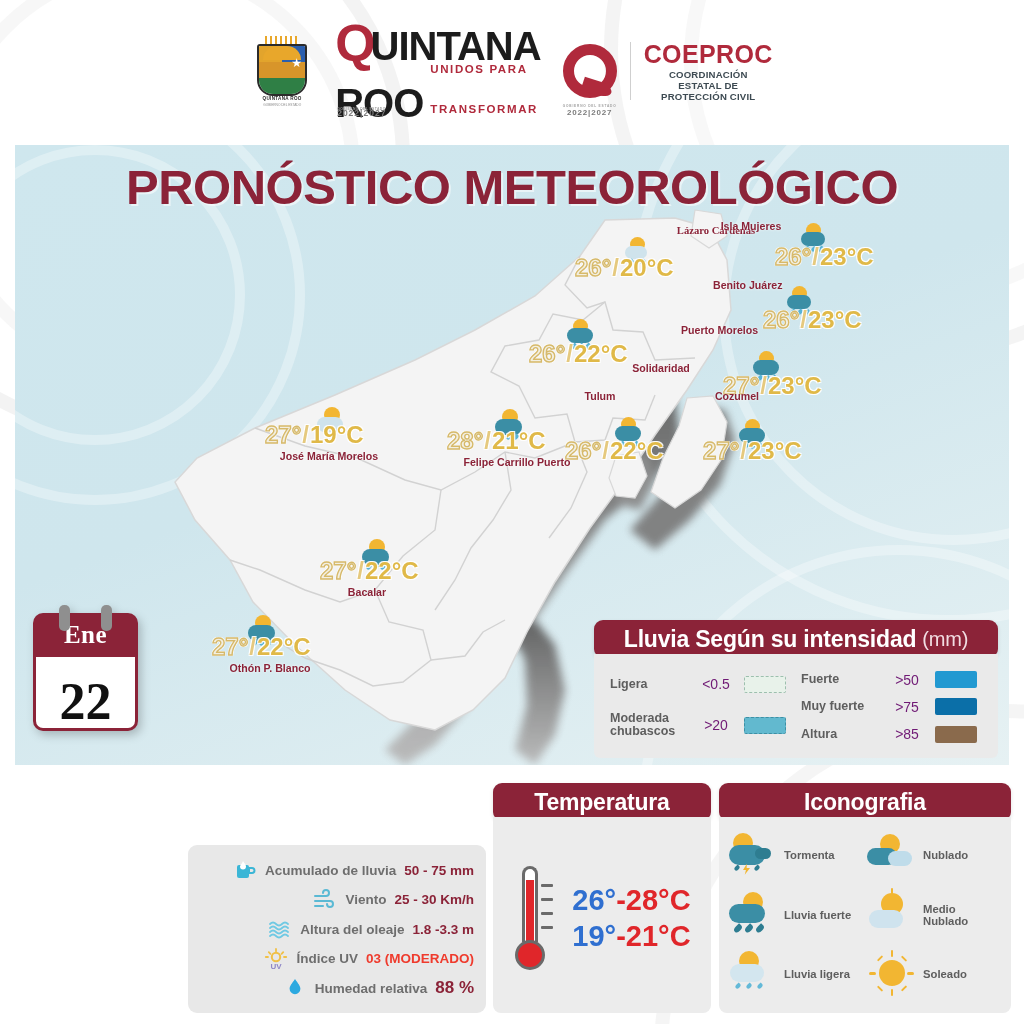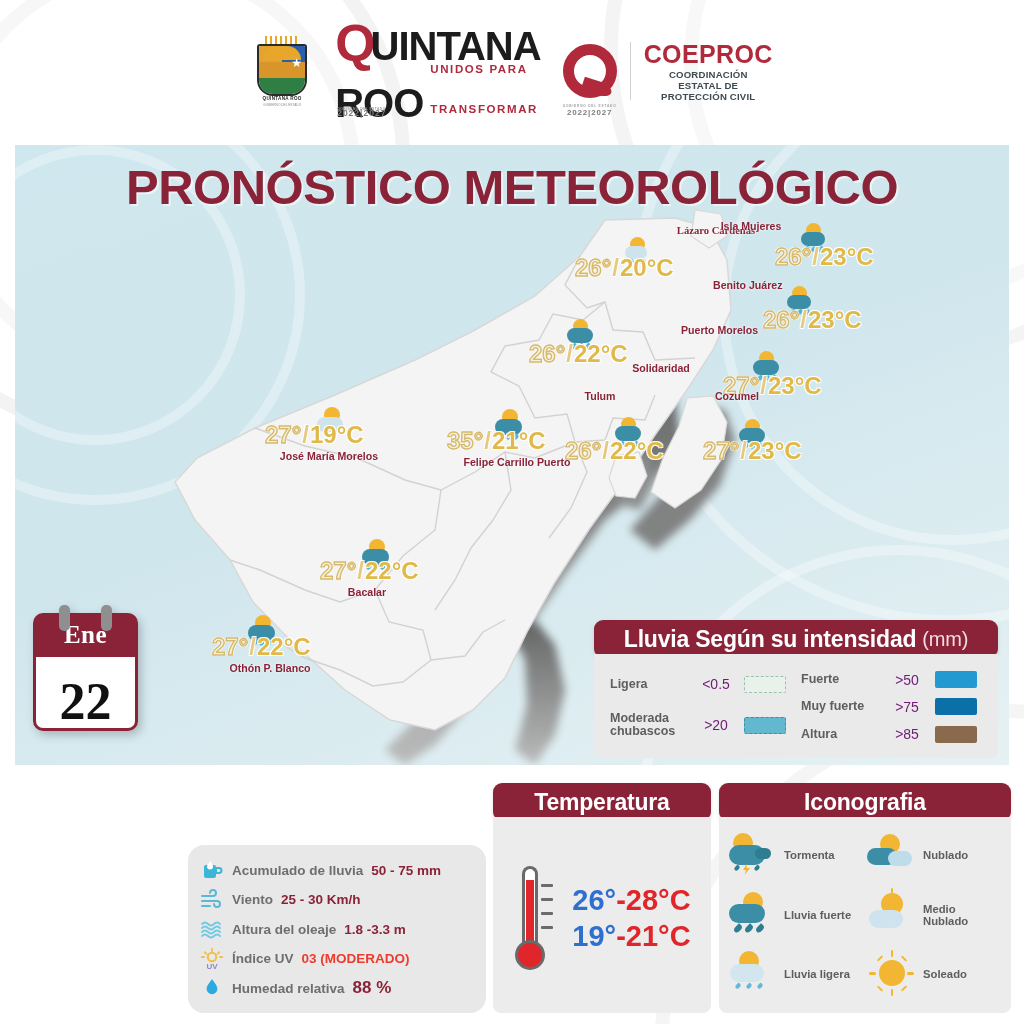--- a/index.html
+++ b/index.html
@@ -109,21 +109,21 @@
   .rain-name { font-size:12.5px; font-weight:bold; color:#5e5e5e; width:78px; line-height:1.05;}
   .rain-val { font-size:14px; color:#701a75; width:40px; text-align:center;}
   .swatch { width:42px; height:17px; border-radius:2px; }
   .sw-ligera { background:#e8f2ea; border:1.5px dashed #9dbfae;}
   .sw-moderada { background:#62b9cf; border:1.5px dashed #3e8fa4;}
   .sw-fuerte { background:#2299d1; }
   .sw-muyfuerte { background:#0b6fa8; }
   .sw-intensa { background:#8a6a4c; }
 
   
-  .cond-panel { position:absolute; left:188px; top:845px; width:298px; height:168px; background:#e8e8e8; border-radius:16px; z-index:14; padding:14px 12px; display:flex; flex-direction:column; justify-content:space-between;}
+  .cond-panel { position:absolute; left:188px; top:845px; width:298px; height:168px; background:#e8e8e8; border-radius:9px; z-index:14; padding:14px 12px; display:flex; flex-direction:column; justify-content:space-between;align-items:flex-end;}
   .cond-row { display:flex; align-items:center; gap:8px; }
   .cond-ico { width:24px; height:22px; flex:0 0 24px; position:relative;}
   .cond-lbl { font-size:13.5px; font-weight:bold; color:#6e6e6e; }
   .cond-val { font-size:13.5px; font-weight:bold; color:#8b2338; }
   .cond-val.uv { color:#ef3b2d; font-size:13.5px;}
   .cond-val.big { font-size:17px; }
 
   .temp-panel { position:absolute; left:493px; top:783px; width:218px; height:232px; z-index:14;}
   .temp-body { background:#ececec; height:196px; margin-top:-4px; border-radius:0 0 8px 8px; display:flex; align-items:center; justify-content:center; gap:25px; padding-top:6px;}
   .thermo { width:34px; height:104px; position:relative;}
@@ -366,21 +366,21 @@
     </div>
   </div>
 
   <div class="fc" style="left:432px; top:250px;">
     <span class="ico wicon" style="left:48px; top:0px;">
       <span class="sun" style="width:16px;height:16px;left:7px;top:0;"></span>
       <span class="cloud dark" style="width:27px;height:16px;left:0;top:10px;border-radius:10px;"></span>
       <span class="drop" style="left:5px;top:25px;"></span><span class="drop" style="left:12px;top:25px;"></span><span class="drop" style="left:19px;top:25px;"></span>
     </span>
     <div class="temps" style="position:absolute; left:0px; top:34px;">
-      <span class="t-hi">35°</span><span class="t-sep">/</span><span class="t-lo">21°C</span>
+      <span class="t-hi">28°</span><span class="t-sep">/</span><span class="t-lo">21°C</span>
     </div>
     <div class="city" style="position:absolute; left:-4px; top:62px; width:148px;">
       <span>Felipe Carrillo Puerto</span>
     </div>
   </div>
 
   <div class="fc" style="left:305px; top:380px;">
     <span class="ico wicon" style="left:42px; top:0px;">
       <span class="sun" style="width:16px;height:16px;left:7px;top:0;"></span>
       <span class="cloud dark" style="width:27px;height:16px;left:0;top:10px;border-radius:10px;"></span>

